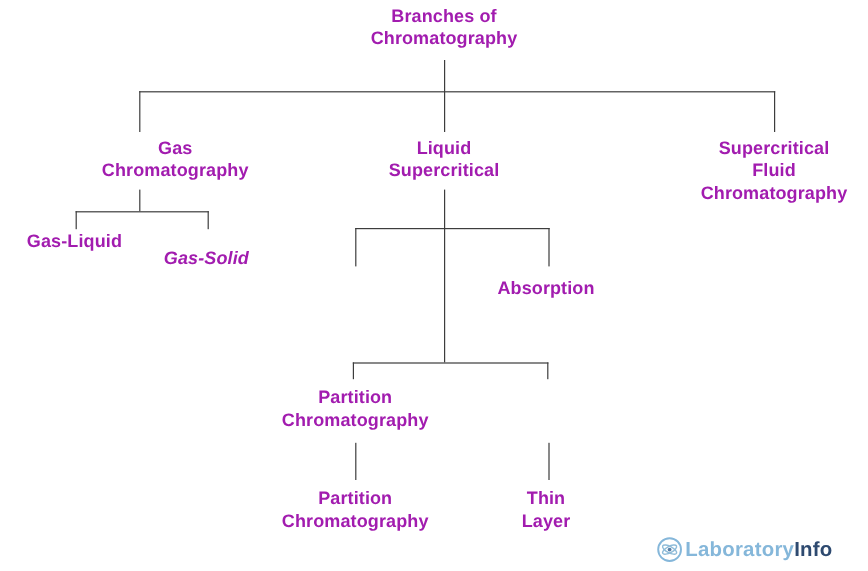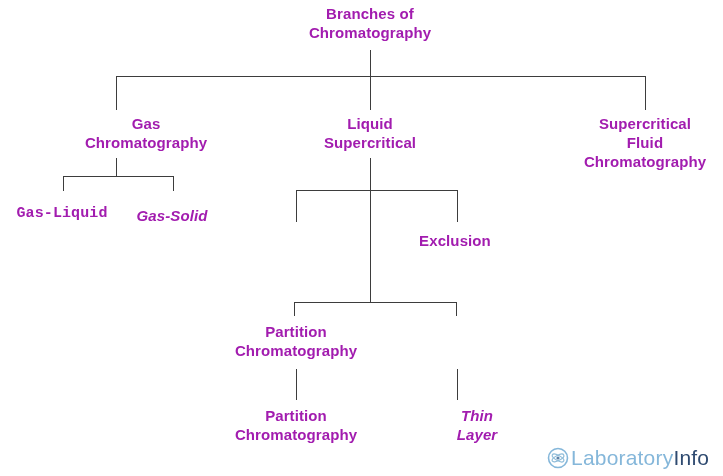--- a/index.html
+++ b/index.html
@@ -34,22 +34,22 @@
   .line.v { width: 1px; }
   .logo {
     position: absolute;
     left: 547px;
     top: 446px;
     display: flex;
     align-items: center;
     gap: 2px;
   }
   .logo-text {
-    font-size: 21px;
-    font-weight: normal;
+    font-size: 17px;
+    font-weight: bold;
     letter-spacing: 0.2px;
     line-height: 24px;
   }
   .logo-primary { color: #85b7da; }
   .logo-secondary { color: #2e4a70; }
 </style>
 </head>
 <body>
 
 <div id="canvas">
@@ -78,28 +78,28 @@
 
   <div class="node" style="left:370px; top:4px;">Branches of
 Chromatography</div>
   <div class="node" style="left:130px; top:114px;margin-left:16px;">Gas
 Chromatography</div>
   <div class="node" style="left:370px; top:114px;">Liquid
 Supercritical</div>
   <div class="node" style="left:645px; top:114px;">Supercritical
 Fluid
 Chromatography</div>
-  <div class="node" style="left:62px;  top:204px;font-family:Liberation Mono, monospace;">Gas-Liquid</div>
+  <div class="node" style="left:62px;  top:192px;">Gas-Liquid</div>
   <div class="node" style="left:172px; top:206px;font-style:italic;">Gas-Solid</div>
-  <div class="node" style="left:455px; top:231px;">Exclusion</div>
+  <div class="node" style="left:455px; top:231px;">Absorption</div>
   <div class="node" style="left:296px; top:322px;">Partition
 Chromatography</div>
   <div class="node" style="left:296px; top:406px;">Partition
 Chromatography</div>
-  <div class="node" style="left:477px; top:406px;font-style:italic;">Thin
+  <div class="node" style="left:455px; top:406px;">Thin
 Layer</div>
 
   <div class="logo">
     <span style="display:inline-flex;">
       <svg width="22" height="22" viewBox="0 0 22 22">
         <circle cx="11" cy="11" r="9.5" fill="none" stroke="#85b7da" stroke-width="1.6"></circle>
         <ellipse cx="11" cy="11" rx="6.5" ry="2.6" fill="none" stroke="#8fbcd9" stroke-width="1.2" transform="rotate(28 11 11)"></ellipse>
         <ellipse cx="11" cy="11" rx="6.5" ry="2.6" fill="none" stroke="#8fbcd9" stroke-width="1.2" transform="rotate(-28 11 11)"></ellipse>
         <circle cx="11" cy="11" r="1.6" fill="#5a7fa6"></circle>
       </svg>

